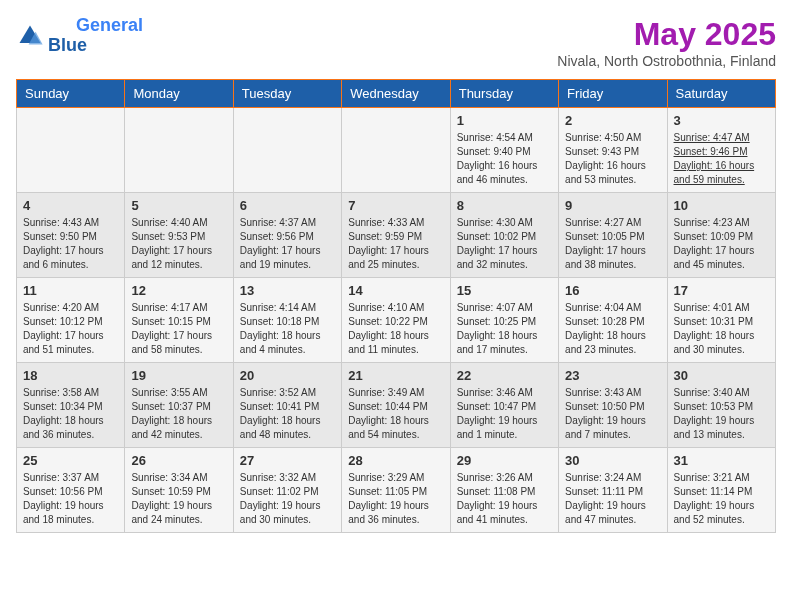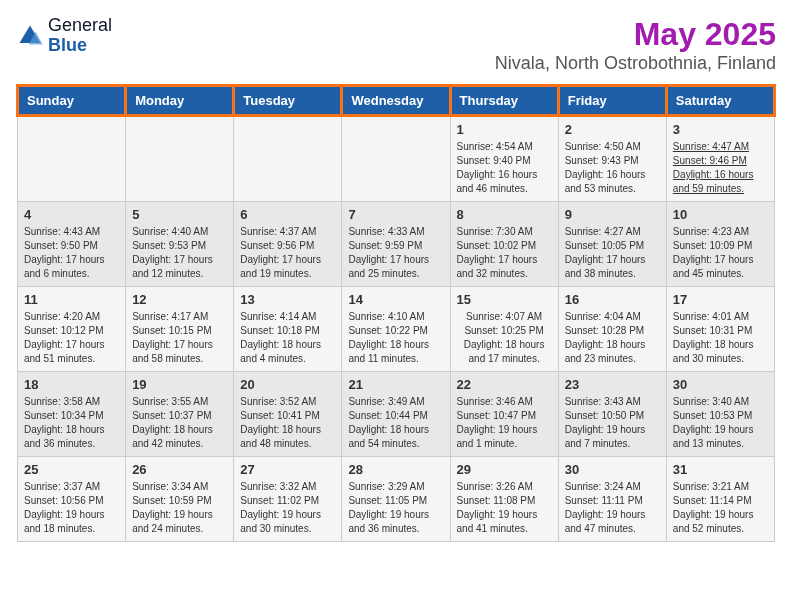--- a/index.html
+++ b/index.html
@@ -20,57 +20,58 @@
       display: flex;
       align-items: center;
     }
     .logo-text {
       display: flex;
       flex-direction: column;
       line-height: 1.1;
     }
     .logo-general {
       font-size: 18px;
-      font-weight: normal;
-      color: #0f172a;
+      font-weight: bold;
+      color: #3b82f6;
+      margin-left: 28px;
     }
     .logo-blue {
       font-size: 18px;
       font-weight: bold;
       color: #1e5fa8;
     }
     .logo-icon {
       width: 28px;
       height: 28px;
       margin-right: 4px;
     }
     .title-block {
       text-align: right;
     }
     .title-month {
       font-size: 32px;
       font-weight: bold;
       color: #a21caf;
     }
     .title-location {
-      font-size: 18px;
+      font-size: 14px;
       color: #555;
     }
     .calendar {
       width: 100%;
       border-collapse: collapse;
       border: 1px solid #ccc;
     }
     .calendar thead th {
       background-color: #1e5fa8;
       color: #fff;
       font-size: 13px;
-      font-weight: bold;
+      font-weight: normal;
       padding: 6px 8px;
-      border: 3px solid #f97316;
+      border: 1px solid #f97316;
       text-align: left;
     }
     .calendar tbody td {
       border: 1px solid #ccc;
       vertical-align: top;
       padding: 5px 6px;
       font-size: 10.5px;
       color: #333;
       width: calc(100% / 7);
       min-height: 80px;
@@ -181,21 +182,21 @@
         </td>
         <td>
           <span class="day-number">7</span>
           <div class="day-info" style="white-space: pre-line;">Sunrise: 4:33 AM
 Sunset: 9:59 PM
 Daylight: 17 hours
 and 25 minutes.</div>
         </td>
         <td>
           <span class="day-number">8</span>
-          <div class="day-info" style="white-space: pre-line;">Sunrise: 7:30 AM
+          <div class="day-info" style="white-space: pre-line;">Sunrise: 4:30 AM
 Sunset: 10:02 PM
 Daylight: 17 hours
 and 32 minutes.</div>
         </td>
         <td>
           <span class="day-number">9</span>
           <div class="day-info" style="white-space: pre-line;">Sunrise: 4:27 AM
 Sunset: 10:05 PM
 Daylight: 17 hours
 and 38 minutes.</div>
@@ -232,21 +233,21 @@
         </td>
         <td>
           <span class="day-number">14</span>
           <div class="day-info" style="white-space: pre-line;">Sunrise: 4:10 AM
 Sunset: 10:22 PM
 Daylight: 18 hours
 and 11 minutes.</div>
         </td>
         <td>
           <span class="day-number">15</span>
-          <div class="day-info" style="white-space: pre-line; text-align: center;">Sunrise: 4:07 AM
+          <div class="day-info" style="white-space: pre-line;">Sunrise: 4:07 AM
 Sunset: 10:25 PM
 Daylight: 18 hours
 and 17 minutes.</div>
         </td>
         <td>
           <span class="day-number">16</span>
           <div class="day-info" style="white-space: pre-line;">Sunrise: 4:04 AM
 Sunset: 10:28 PM
 Daylight: 18 hours
 and 23 minutes.</div>

